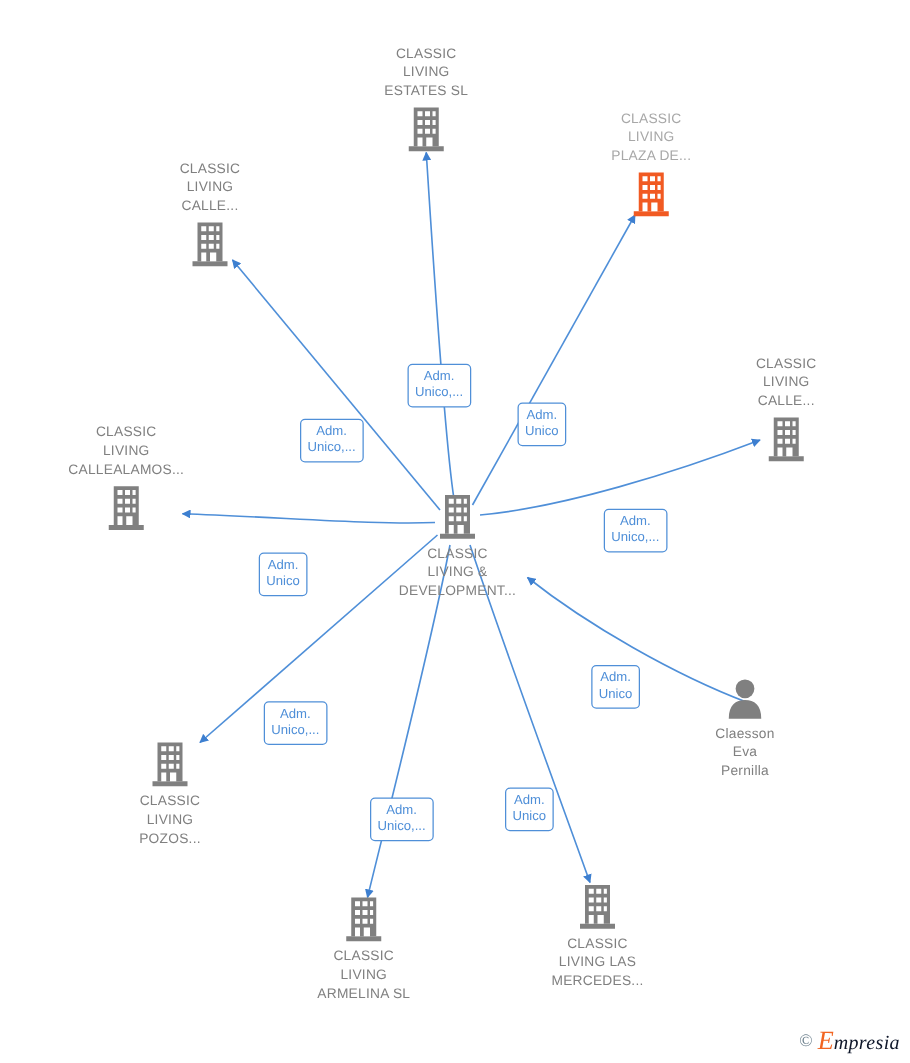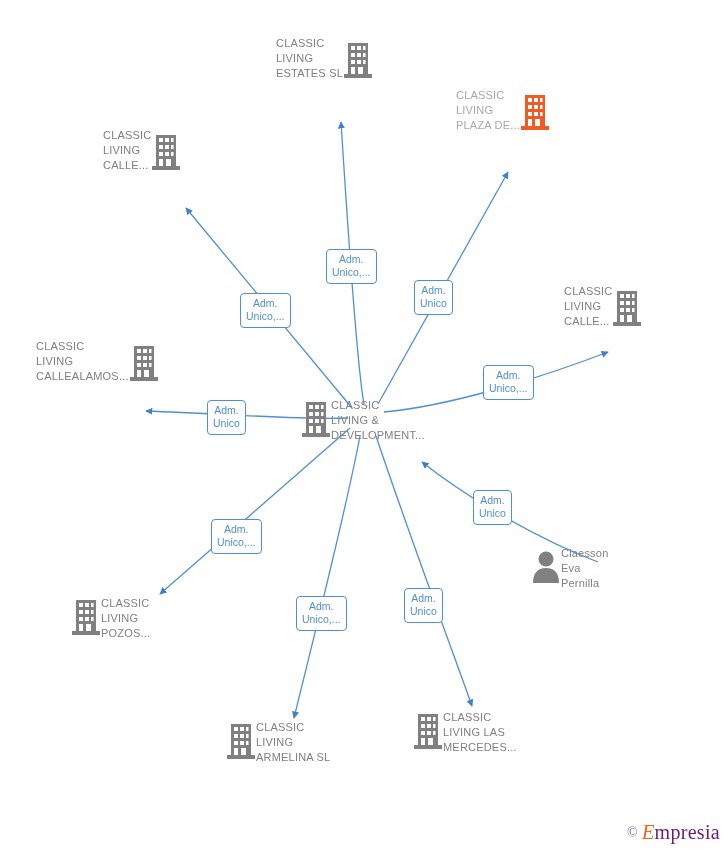--- a/index.html
+++ b/index.html
@@ -19,21 +19,23 @@
     position: absolute;
     left: 0;
     top: 0;
     width: 728px;
     height: 850px;
   }
   .node {
     position: absolute;
     width: 130px;
     margin-left: -65px;
+    text-align: center;
     display: flex;
+    flex-direction: column;
     align-items: center;
   }
   .node-icon {
     display: block;
     line-height: 0;
   }
   .node-label {
     font-size: 11px;
     line-height: 15px;
     color: #808080;
@@ -53,20 +55,21 @@
     border: 1px solid #4f8fd8;
     border-radius: 4px;
     background: #ffffff;
     color: #4f8fd8;
     font-size: 10.5px;
     line-height: 13px;
     text-align: center;
     padding: 3px 5px 4px 5px;
     white-space: pre-line;
     font-family: "Liberation Sans", sans-serif;
+    margin-top: 42px;
   }
   .watermark {
     position: absolute;
     right: 8px;
     bottom: 6px;
     display: flex;
     align-items: center;
     gap: 4px;
     font-size: 15px;
   }
@@ -76,23 +79,24 @@
     font-family: "Liberation Serif", serif;
   }
   .wm-e {
     color: #f26522;
     font-family: "Liberation Serif", serif;
     font-style: italic;
     font-size: 21px;
     line-height: 18px;
   }
   .wm-rest {
-    color: #701a75;
+    color: #0f172a;
     font-family: "Liberation Serif", serif;
-    font-size: 20px;
+    font-style: italic;
+    font-size: 16px;
     letter-spacing: 0.3px;
   }
 </style>
 </head>
 <body>
 
 <div id="canvas">
 
   <svg id="edges" viewBox="0 0 728 850" xmlns="http://www.w3.org/2000/svg">
     <defs>

